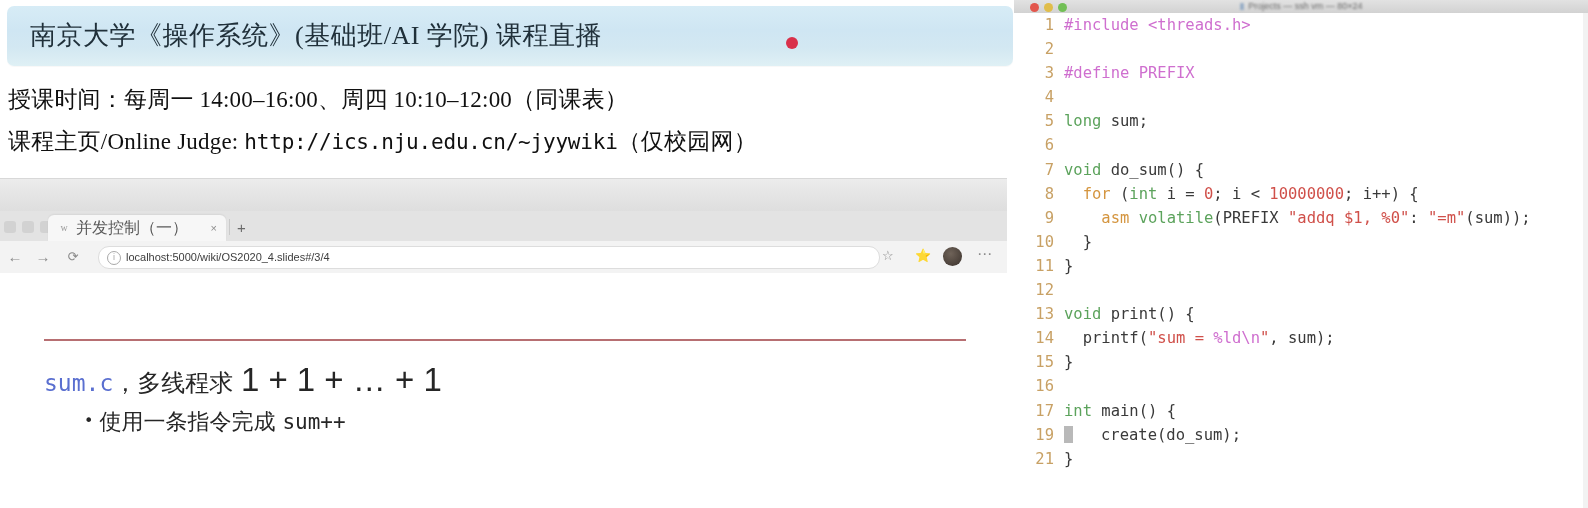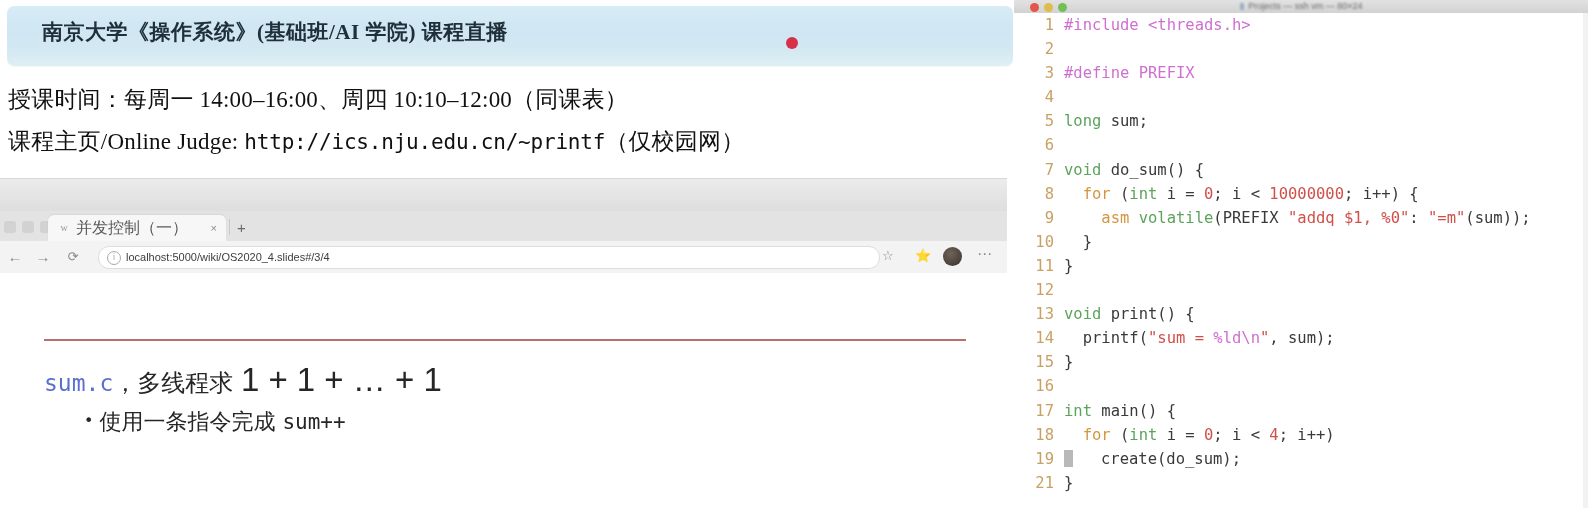--- a/index.html
+++ b/index.html
@@ -27,24 +27,24 @@
   .banner {
     position: absolute;
     left: 7px; top: 6px;
     width: 1006px; height: 60px;
     border-radius: 7px;
     background: linear-gradient(180deg, #d7ecf6 0%, #cfe6f3 40%, #d3e8f2 70%, #dff0f5 100%);
     box-shadow: 0 1px 1px rgba(0,0,0,0.03);
   }
   .banner-title {
     position: absolute;
-    left: 35px; top: 12px;
+    left: 23px; top: 12px;
     font-family: "Liberation Serif", "DejaVu Serif", serif;
-    font-size: 21px;
-    font-weight: 700;
+    font-size: 26px;
+    font-weight: 400;
     color: #20303a;
     letter-spacing: 0.5px;
     white-space: nowrap;
   }
   .banner-dot {
     position: absolute;
     left: 779px; top: 31px;
     width: 12px; height: 12px;
     border-radius: 50%;
     background: #d9304a;
@@ -321,21 +321,21 @@
 
   <div class="left-panel">
 
     <div class="banner">
       <div class="banner-title">南京大学《操作系统》(基础班/AI 学院) 课程直播</div>
       <div class="banner-dot"></div>
     </div>
 
     <div class="info-line l1">授课时间：每周一 14:00–16:00、周四 10:10–12:00（同课表）</div>
 
-    <div class="info-line l2"><span>课程主页/Online Judge: </span><span class="mono-inline">http://ics.nju.edu.cn/~printf</span><span>（仅校园网）</span></div>
+    <div class="info-line l2"><span>课程主页/Online Judge: </span><span class="mono-inline">http://ics.nju.edu.cn/~jyywiki</span><span>（仅校园网）</span></div>
 
     <div class="browser">
       <div class="browser-topstrip"></div>
 
       <div class="browser-tabbar">
         <div class="tab-placeholder-dots">
           <i></i>
             <i></i>
             <i></i>
         </div>
@@ -391,20 +391,19 @@
         <div class="code-row"><span class="ln">8</span><span class="k-plain">  </span><span class="k-orange">for</span><span class="k-plain"> (</span><span class="k-green">int</span><span class="k-plain"> i = </span><span class="k-red">0</span><span class="k-plain">; i &lt; </span><span class="k-red">10000000</span><span class="k-plain">; i++) {</span></div>
         <div class="code-row"><span class="ln">9</span><span class="k-plain">    </span><span class="k-orange">asm</span><span class="k-plain"> </span><span class="k-green">volatile</span><span class="k-plain">(PREFIX </span><span class="k-red">"addq $1, %0"</span><span class="k-plain">: </span><span class="k-red">"=m"</span><span class="k-plain">(sum));</span></div>
         <div class="code-row"><span class="ln">10</span><span class="k-plain">  }</span></div>
         <div class="code-row"><span class="ln">11</span><span class="k-plain">}</span></div>
         <div class="code-row"><span class="ln">12</span></div>
         <div class="code-row"><span class="ln">13</span><span class="k-green">void</span><span class="k-plain"> print() {</span></div>
         <div class="code-row"><span class="ln">14</span><span class="k-plain">  printf(</span><span class="k-red">"sum = </span><span class="k-esc">%ld\n</span><span class="k-red">"</span><span class="k-plain">, sum);</span></div>
         <div class="code-row"><span class="ln">15</span><span class="k-plain">}</span></div>
         <div class="code-row"><span class="ln">16</span></div>
         <div class="code-row"><span class="ln">17</span><span class="k-green">int</span><span class="k-plain"> main() {</span></div>
-        <div class="code-row"><span class="ln">18</span><span class="k-plain">  </span><span class="k-orange">for</span><span class="k-plain"> (</span><span class="k-green">int</span><span class="k-plain"> i = </span><span class="k-red">0</span><span class="k-plain">; i &lt; </span><span class="k-red">4</span><span class="k-plain">; i++)</span></div>
         <div class="code-row"><span class="ln">19</span><span class="cursor-blk"></span><span class="k-plain">   create(do_sum);</span></div>
         <div class="code-row"><span class="ln">21</span><span class="k-plain">}</span></div>
       </div>
     <div class="term-scroll"></div>
   </div>
 
 </div>
 
 </body></html>

